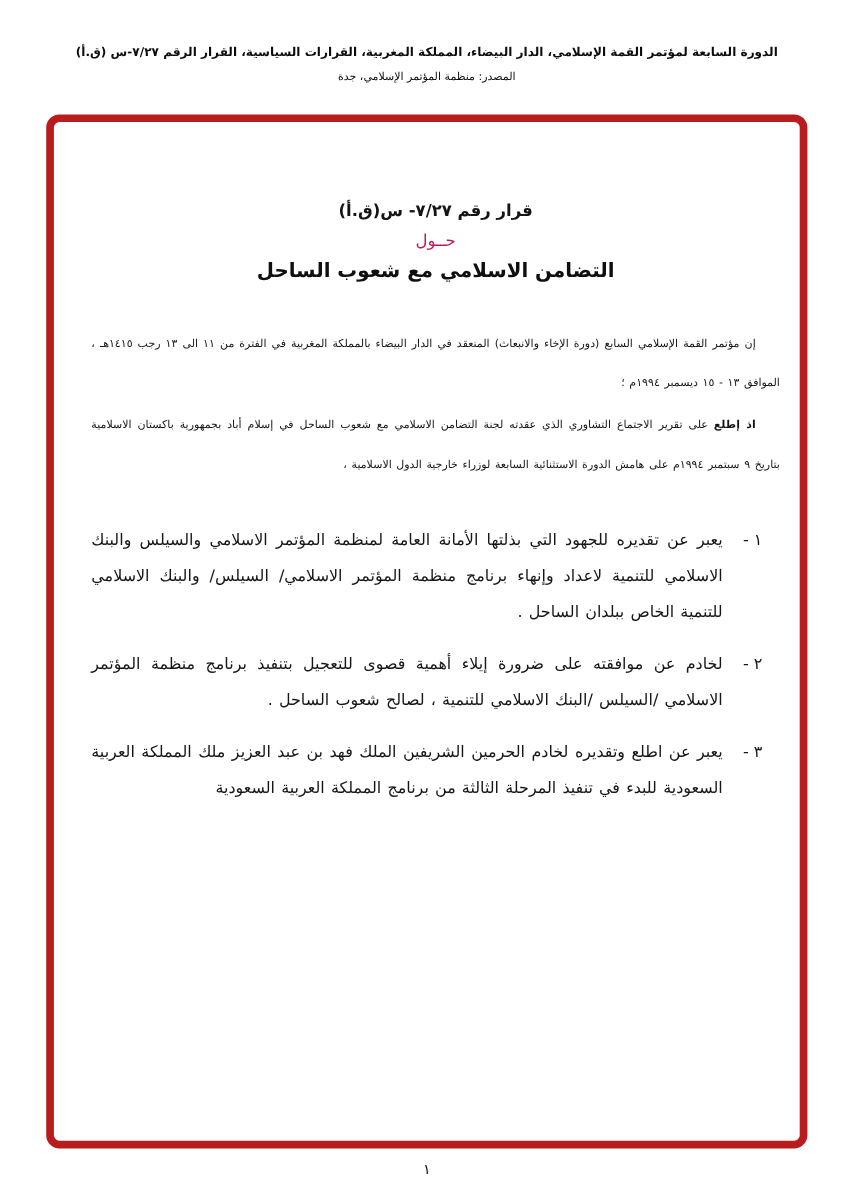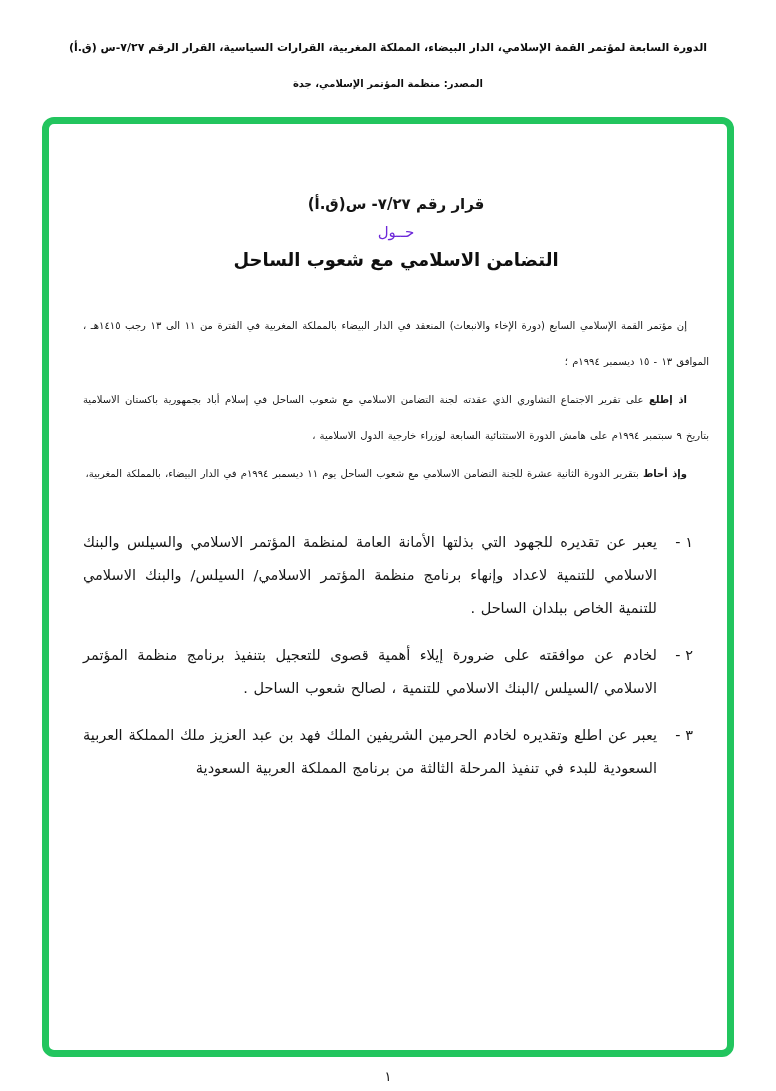--- a/index.html
+++ b/index.html
@@ -19,45 +19,45 @@
   }
   .cite-l1{
     font-size:11px;
     font-weight:bold;
     color:#0d0d0d;
     line-height:15px;
     letter-spacing:0;
   }
   .cite-l2{
     font-size:10px;
-    font-weight:bold;
+    font-weight:normal;
     color:#0d0d0d;
     line-height:14px;
-    margin-top:22px;
+    margin-top:9px;
   }
   
   .frame{
     box-sizing:border-box;
     width:692px;height:940px;
     margin:26px auto 0 auto;
-    border:7px solid #22c55e;
+    border:7px solid #b91c1c;
     border-radius:12px;
     padding:66px 18px 0 34px;
     background:#ffffff;
     overflow:hidden;
   }
   .title-block{
     text-align:center;
     margin-bottom:34px;
   }
   .title-l1{
     font-size:15px;font-weight:bold;line-height:28px;color:#141414;
   }
   .title-l2{
-    font-size:15px;font-weight:normal;line-height:28px;color:#6d28d9;
+    font-size:15px;font-weight:normal;line-height:28px;color:#be185d;
   }
   .title-l3{
     font-size:18px;font-weight:bold;line-height:28px;color:#0f0f0f;
   }
   .para{
     font-size:10px;
     line-height:36px;
     text-align:justify;
     text-indent:22px;
     margin:0 0 2px 0;
@@ -110,21 +110,20 @@
   <div class="title-block">
     <div class="title-l1">قرار رقم ٧/٢٧- س(ق.أ)</div>
     <div class="title-l2">حــول</div>
     <div class="title-l3">التضامن الاسلامي مع شعوب الساحل</div>
   </div>
 
   <p class="para"><b></b><span>إن مؤتمر القمة الإسلامي السابع (دورة الإخاء والانبعاث) المنعقد في الدار البيضاء بالمملكة المغربية في الفترة من ١١ الى ١٣ رجب ١٤١٥هـ ، الموافق ١٣ - ١٥ ديسمبر ١٩٩٤م ؛</span><i></i><span></span></p>
 
   <p class="para"><b>اذ إطلع</b><span> على تقرير الاجتماع التشاوري الذي عقدته لجنة التضامن الاسلامي مع شعوب الساحل في إسلام أباد بجمهورية باكستان الاسلامية بتاريخ ٩ سبتمبر ١٩٩٤م على هامش الدورة الاستثنائية السابعة لوزراء خارجية الدول الاسلامية ،</span><i></i><span></span></p>
 
-  <p class="para"><b>وإذ أحاط</b><span> بتقرير الدورة الثانية عشرة للجنة التضامن الاسلامي مع شعوب الساحل يوم ١١ ديسمبر ١٩٩٤م في الدار البيضاء، بالمملكة المغربية،</span><i></i><span></span></p>
 
 
 
   <div class="list">
 
     <div class="item">
       <span class="num">١ -</span>
       <span class="itext"><b>يعبر عن تقديره</b><span> للجهود التي بذلتها الأمانة العامة لمنظمة المؤتمر الاسلامي والسيلس والبنك الاسلامي للتنمية لاعداد وإنهاء برنامج منظمة المؤتمر الاسلامي/ السيلس/ والبنك الاسلامي للتنمية الخاص ببلدان الساحل .</span></span>
     </div>
 

